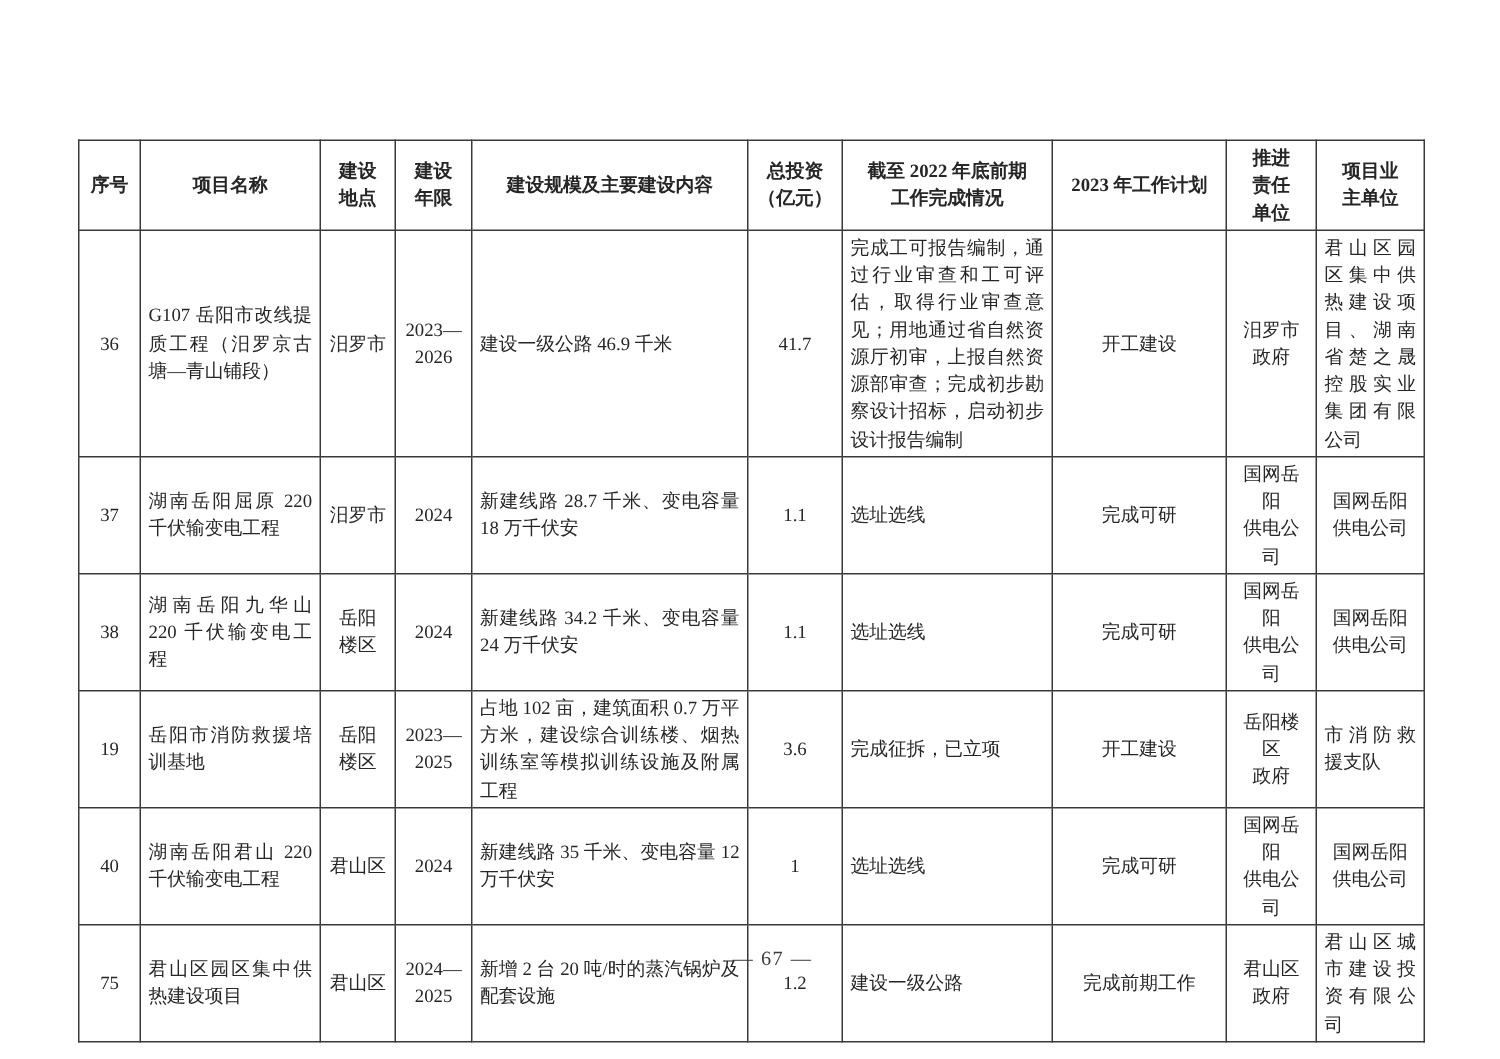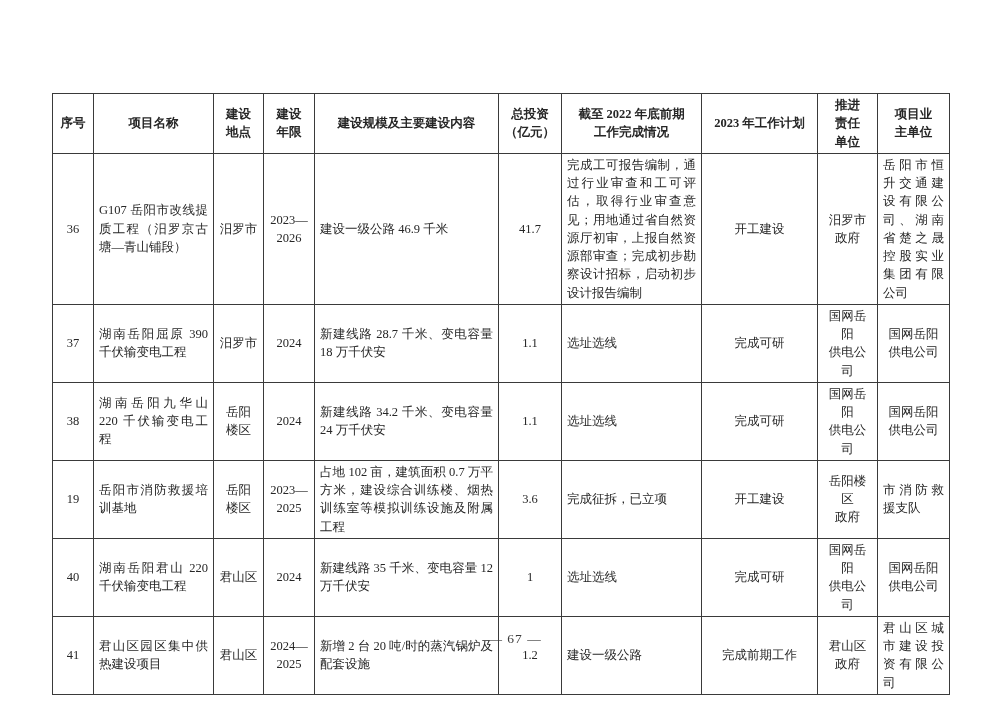--- a/index.html
+++ b/index.html
@@ -100,25 +100,25 @@
         <td class="j">G107 岳阳市改线提质工程（汨罗京古塘—青山铺段）</td>
         <td class="c">汨罗市</td>
         <td class="c">2023—
 2026</td>
         <td class="j">建设一级公路 46.9 千米</td>
         <td class="c">41.7</td>
         <td class="j">完成工可报告编制，通过行业审查和工可评估，取得行业审查意见；用地通过省自然资源厅初审，上报自然资源部审查；完成初步勘察设计招标，启动初步设计报告编制</td>
         <td class="c">开工建设</td>
         <td class="c">汨罗市
 政府</td>
-        <td class="j">岳阳市恒升交通建设有限公司、湖南省楚之晟控股实业集团有限公司</td>
+        <td class="j">君山区园区集中供热建设项目、湖南省楚之晟控股实业集团有限公司</td>
       </tr>
       <tr style="height:54px">
         <td class="c">37</td>
-        <td class="j">湖南岳阳屈原 390 千伏输变电工程</td>
+        <td class="j">湖南岳阳屈原 220 千伏输变电工程</td>
         <td class="c">汨罗市</td>
         <td class="c">2024</td>
         <td class="j">新建线路 28.7 千米、变电容量 18 万千伏安</td>
         <td class="c">1.1</td>
         <td class="j">选址选线</td>
         <td class="c">完成可研</td>
         <td class="c">国网岳阳
 供电公司</td>
         <td class="c">国网岳阳
 供电公司</td>
@@ -161,21 +161,21 @@
         <td class="j">新建线路 35 千米、变电容量 12 万千伏安</td>
         <td class="c">1</td>
         <td class="j">选址选线</td>
         <td class="c">完成可研</td>
         <td class="c">国网岳阳
 供电公司</td>
         <td class="c">国网岳阳
 供电公司</td>
       </tr>
       <tr style="height:75px">
-        <td class="c">41</td>
+        <td class="c">75</td>
         <td class="j">君山区园区集中供热建设项目</td>
         <td class="c">君山区</td>
         <td class="c">2024—
 2025</td>
         <td class="j">新增 2 台 20 吨/时的蒸汽锅炉及配套设施</td>
         <td class="c">1.2</td>
         <td class="j">建设一级公路</td>
         <td class="c">完成前期工作</td>
         <td class="c">君山区
 政府</td>

